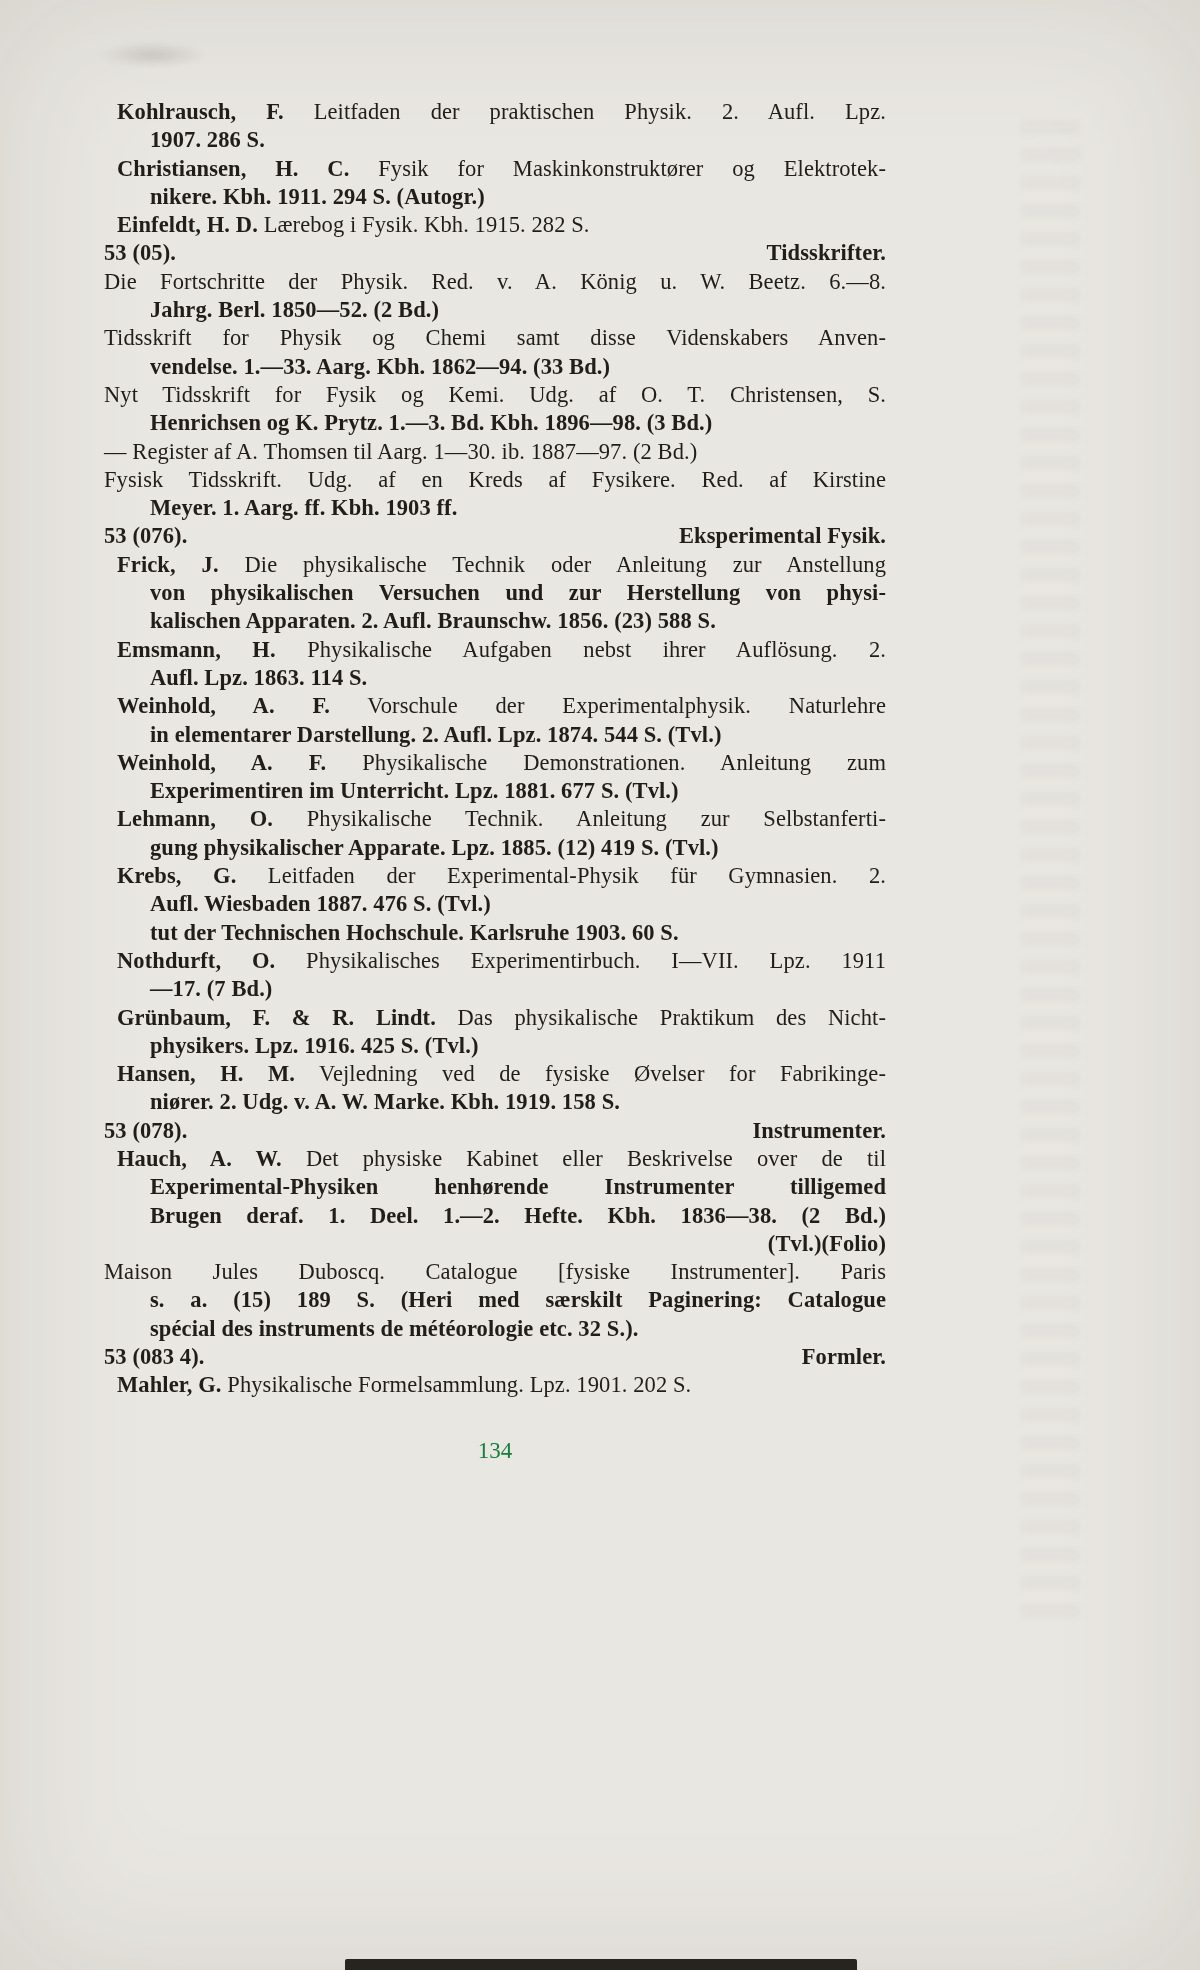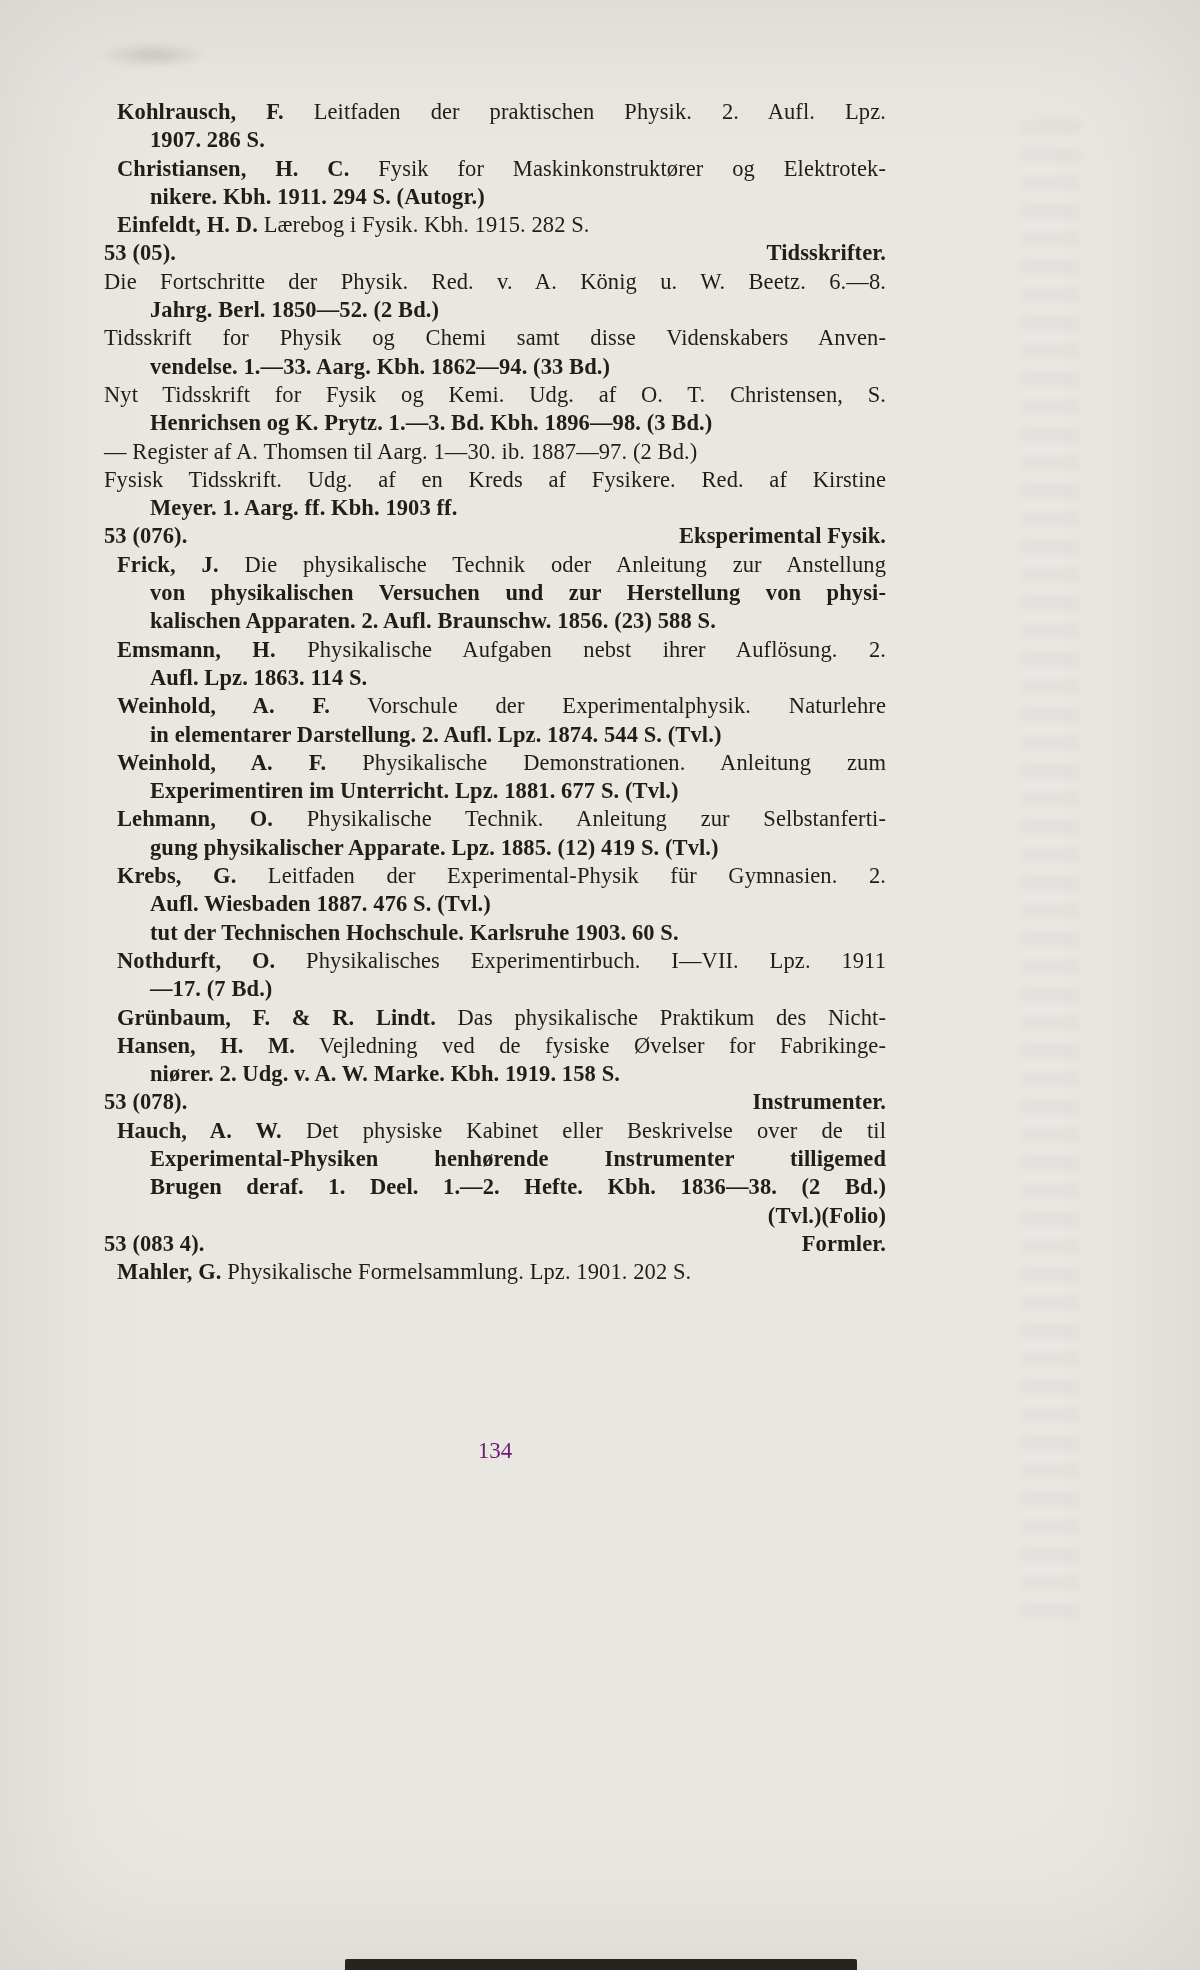--- a/index.html
+++ b/index.html
@@ -54,21 +54,21 @@
     font-weight: bold;
     min-height: 28.3px;
   }
   .pagenum {
     position: absolute;
     left: 104px;
     top: 1438px;
     width: 782px;
     text-align: center;
     font-size: 23px;
-    color: #701a75;
+    color: #15803d;
   }
   .bottom-bar {
     position: absolute;
     left: 345px;
     top: 1959px;
     width: 512px;
     height: 11px;
     background: #16130f;
     border-radius: 2px 2px 0 0;
     opacity: 0.92;
@@ -146,38 +146,44 @@
       </div>
       <div class="entry">
         <div class="line cont"><span>tut der Technischen Hochschule. Karlsruhe 1903. 60 S.</span></div>
       </div>
       <div class="entry">
         <div class="line just"><span class="author">Nothdurft, O.</span> <span>Physikalisches Experimentirbuch. I—VII. Lpz. 1911</span></div>
         <div class="line cont"><span>—17. (7 Bd.)</span></div>
       </div>
       <div class="entry">
         <div class="line just"><span class="author">Grünbaum, F. &amp; R. Lindt.</span> <span>Das physikalische Praktikum des Nicht-</span></div>
+        <div class="line cont"><span>physikers. Lpz. 1916. 425 S. (Tvl.)</span></div>
       </div>
       <div class="entry">
         <div class="line just"><span class="author">Hansen, H. M.</span> <span>Vejledning ved de fysiske Øvelser for Fabrikinge-</span></div>
         <div class="line cont"><span>niører. 2. Udg. v. A. W. Marke. Kbh. 1919. 158 S.</span></div>
       </div>
       <div class="section-line">
         <span class="section-code">53 (078).</span>
         <span class="section-title">Instrumenter.</span>
       </div>
       <div class="entry">
         <div class="line just"><span class="author">Hauch, A. W.</span> <span>Det physiske Kabinet eller Beskrivelse over de til</span></div>
         <div class="line cont just"><span>Experimental-Physiken henhørende Instrumenter tilligemed</span></div>
         <div class="line cont just"><span>Brugen deraf. 1. Deel. 1.—2. Hefte. Kbh. 1836—38. (2 Bd.)</span></div>
         <div class="line cont split">
           <span>(Tvl.)</span>
           <span class="right-part">(Folio)</span>
         </div>
       </div>
+      <div class="entry">
+        <div class="line just"><span>Maison Jules Duboscq. Catalogue [fysiske Instrumenter]. Paris</span></div>
+        <div class="line cont just"><span>s. a. (15) 189 S. (Heri med særskilt Paginering: Catalogue</span></div>
+        <div class="line cont"><span>spécial des instruments de météorologie etc. 32 S.).</span></div>
+      </div>
       <div class="section-line">
         <span class="section-code">53 (083 4).</span>
         <span class="section-title">Formler.</span>
       </div>
       <div class="entry">
         <div class="line"><span class="author">Mahler, G.</span> <span>Physikalische Formelsammlung. Lpz. 1901. 202 S.</span></div>
       </div>
     </main>
   <div class="pagenum">134</div>
   <div class="bottom-bar"></div>

